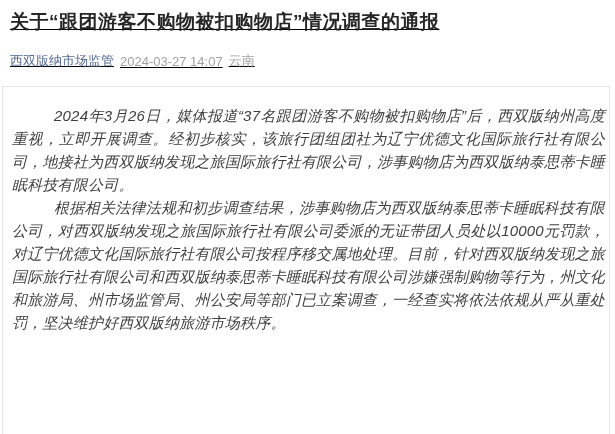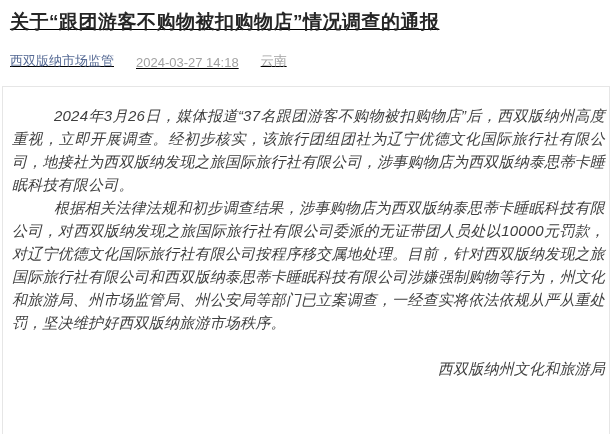--- a/index.html
+++ b/index.html
@@ -26,22 +26,22 @@
     font-size: 19px;
     line-height: 23px;
     font-weight: 700;
     color: var(--title-text);
     letter-spacing: 0.5px;
   }
   .meta-row {
     margin-top: 19px;
     font-size: 13px;
     display: flex;
-    align-items: flex-end;
-    gap: 22px;
+    align-items: center;
+    gap: 6px;
     white-space: nowrap;
   }
   .source-name {
     color: var(--source-link);
     cursor: pointer;
   }
   .meta-muted {
     color: var(--meta-text);
   }
   .notice-box {
@@ -71,24 +71,23 @@
   }
   .signature-line { padding: 0; }
 </style>
 </head>
 <body>
 
 <header class="article-header">
   <h1 class="page-title">关于“跟团游客不购物被扣购物店”情况调查的通报</h1>
   <div class="meta-row">
     <span class="source-name">西双版纳市场监管</span>
-    <span class="meta-muted">2024-03-27 14:18</span>
+    <span class="meta-muted">2024-03-27 14:07</span>
     <span class="meta-muted">云南</span>
   </div>
 </header>
 
 <main class="notice-box">
   <p class="notice-paragraph">2024年3月26日，媒体报道“37名跟团游客不购物被扣购物店”后，西双版纳州高度重视，立即开展调查。经初步核实，该旅行团组团社为辽宁优德文化国际旅行社有限公司，地接社为西双版纳发现之旅国际旅行社有限公司，涉事购物店为西双版纳泰思蒂卡睡眠科技有限公司。</p>
   <p class="notice-paragraph">根据相关法律法规和初步调查结果，涉事购物店为西双版纳泰思蒂卡睡眠科技有限公司，对西双版纳发现之旅国际旅行社有限公司委派的无证带团人员处以10000元罚款，对辽宁优德文化国际旅行社有限公司按程序移交属地处理。目前，针对西双版纳发现之旅国际旅行社有限公司和西双版纳泰思蒂卡睡眠科技有限公司涉嫌强制购物等行为，州文化和旅游局、州市场监管局、州公安局等部门已立案调查，一经查实将依法依规从严从重处罚，坚决维护好西双版纳旅游市场秩序。</p>
   <div class="signature-block">
-    <div class="signature-line">西双版纳州文化和旅游局</div>
   </div>
 </main>
 
 </body></html>

